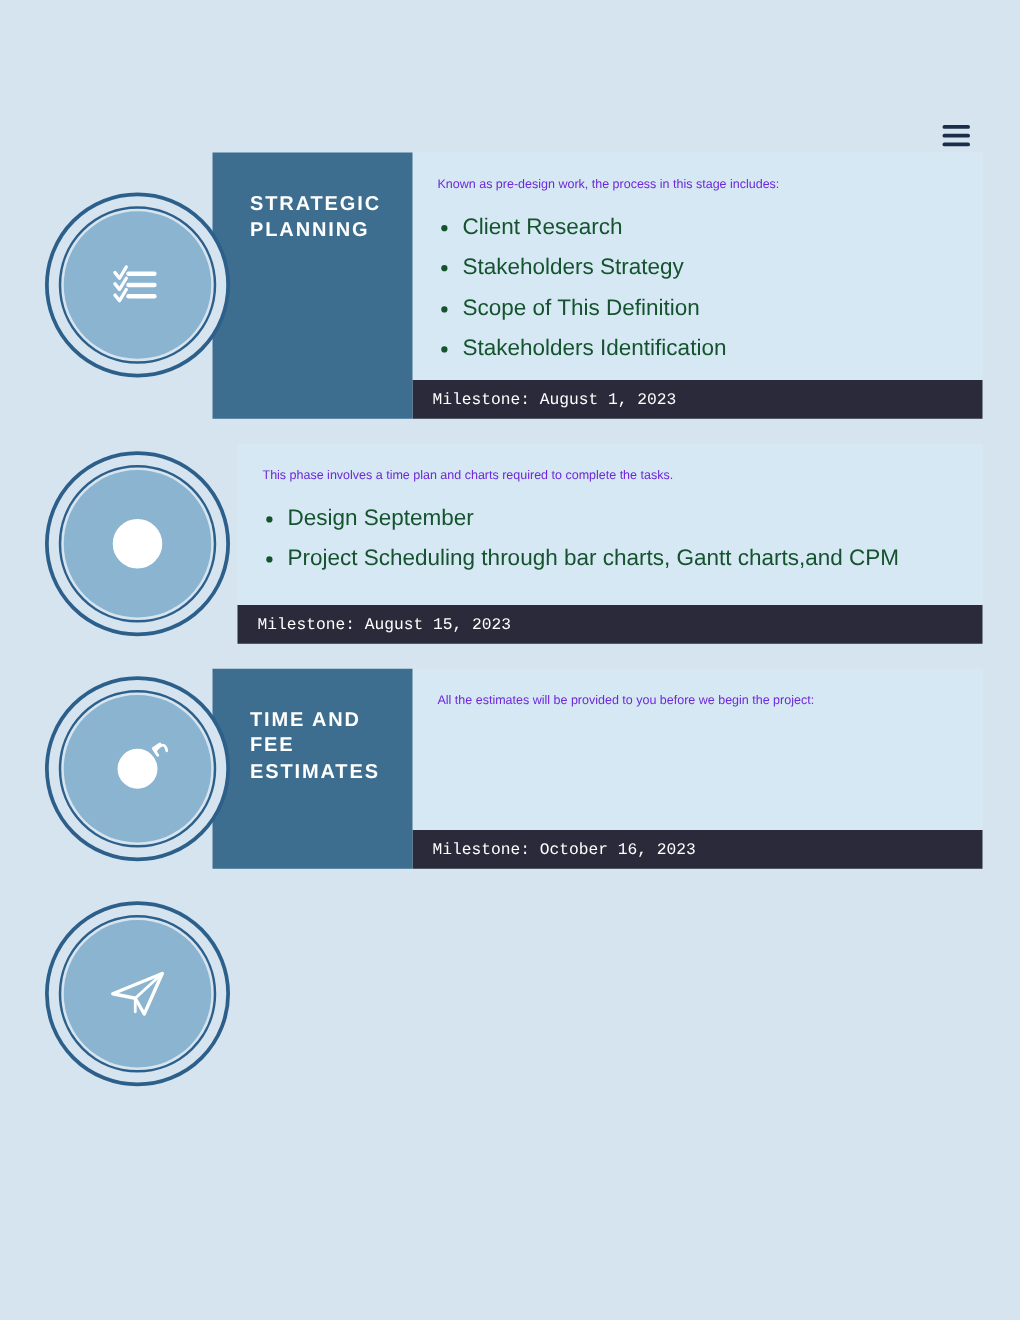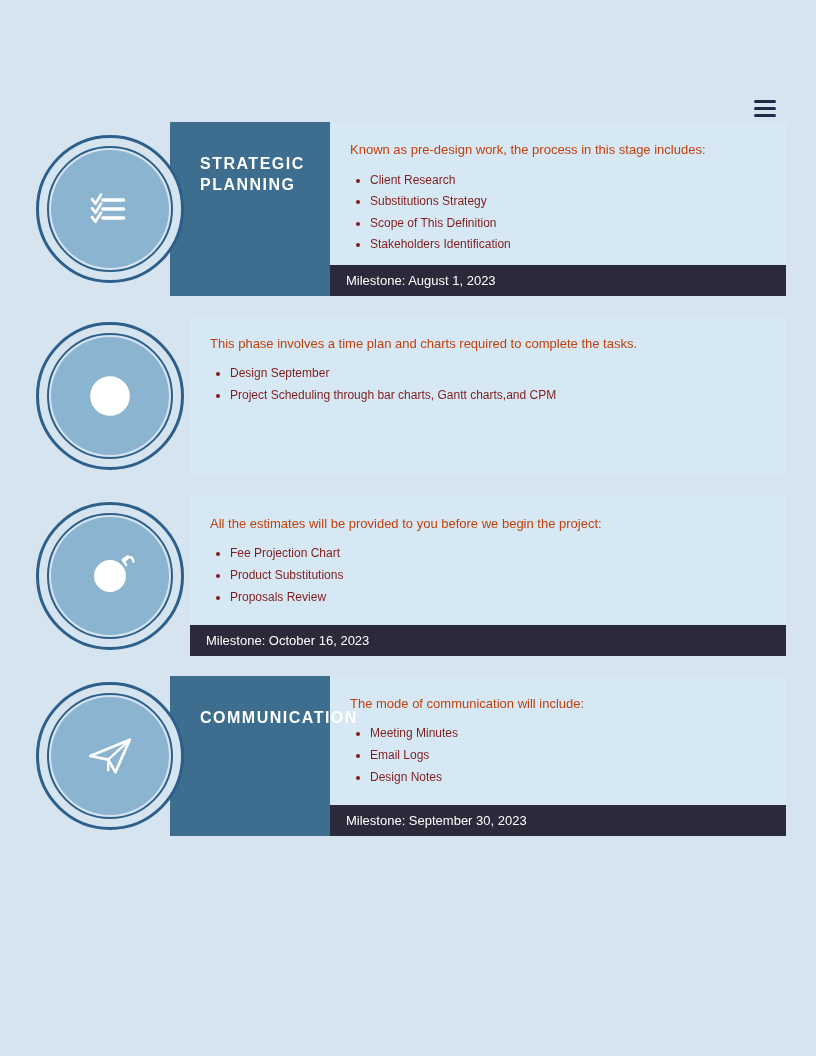--- a/index.html
+++ b/index.html
@@ -142,50 +142,51 @@
     .content-area {
       background: #d6e8f4;
       flex: 1;
       padding: 18px 20px 0 20px;
       position: relative;
       display: flex;
       flex-direction: column;
     }
 
     .content-description {
-      font-size: 13px;
-      color: #c2410c;
+      font-size: 10px;
+      color: #6d28d9;
       margin-bottom: 10px;
       line-height: 1.5;
     }
 
     .content-list {
       list-style: disc;
       padding-left: 20px;
-      font-size: 12px;
-      color: #7f1d1d;
+      font-size: 18px;
+      color: #14532d;
       line-height: 1.8;
     }
 
     .milestone-bar {
       background: #2a2a3a;
       color: white;
       font-size: 13px;
       padding: 8px 16px;
       margin-top: 14px;
       width: calc(100% + 0px);
       margin-left: -0px;
       align-self: stretch;
     }
 
     .milestone-bar-wrapper {
       position: absolute;
       bottom: 0;
       left: 0;
       right: 0;
+      font-family: Liberation Mono, monospace;
     }
 
     .milestone-text {
       color: white;
       font-size: 13px;
     }
 
     
     .content-area {
       padding-bottom: 40px;
@@ -242,21 +243,21 @@
         </div>
       </div>
     </div>
     <div class="label-area">
       <div class="section-label"><span>STRATEGIC</span><br><span>PLANNING</span></div>
     </div>
     <div class="content-area">
       <p class="content-description">Known as pre-design work, the process in this stage includes:</p>
       <ul class="content-list">
         <li>Client Research</li>
-          <li>Substitutions Strategy</li>
+          <li>Stakeholders Strategy</li>
           <li>Scope of This Definition</li>
           <li>Stakeholders Identification</li>
       </ul>
       <div class="milestone-bar-wrapper">
         <div class="milestone-bar">
           <span class="milestone-text">Milestone: August 1, 2023</span>
         </div>
       </div>
     </div>
   </div>
@@ -275,20 +276,25 @@
           </div>
         </div>
       </div>
     </div>
     <div class="content-area">
       <p class="content-description">This phase involves a time plan and charts required to complete the tasks.</p>
       <ul class="content-list">
         <li>Design September</li>
           <li>Project Scheduling through bar charts, Gantt charts,and CPM</li>
       </ul>
+      <div class="milestone-bar-wrapper">
+        <div class="milestone-bar">
+          <span class="milestone-text">Milestone: August 15, 2023</span>
+        </div>
+      </div>
     </div>
   </div>
     <div class="section-card">
     <div class="circle-container">
       <div class="outer-ring">
         <div class="outer-ring-inner">
           <div class="inner-circle">
             <svg class="icon-svg" viewBox="0 0 60 60" xmlns="http://www.w3.org/2000/svg">
 
     <circle cx="30" cy="30" r="16" stroke="white" stroke-width="3.5"></circle>
@@ -296,27 +302,25 @@
     <line x1="30" y1="22" x2="30" y2="24" stroke="white" stroke-width="2.5" stroke-linecap="round"></line>
     <line x1="30" y1="36" x2="30" y2="38" stroke="white" stroke-width="2.5" stroke-linecap="round"></line>
     <path d="M44 12 L50 8 M44 12 L48 18" stroke="white" stroke-width="2.5" stroke-linecap="round"></path>
     <path d="M46 14 Q54 4 56 14" stroke="white" stroke-width="2.5" fill="none" stroke-linecap="round"></path>
 
             </svg>
           </div>
         </div>
       </div>
     </div>
+    <div class="label-area">
+      <div class="section-label"><span>TIME AND FEE</span><br><span>ESTIMATES</span></div>
+    </div>
     <div class="content-area">
       <p class="content-description">All the estimates will be provided to you before we begin the project:</p>
-      <ul class="content-list">
-        <li>Fee Projection Chart</li>
-          <li>Product Substitutions</li>
-          <li>Proposals Review</li>
-      </ul>
       <div class="milestone-bar-wrapper">
         <div class="milestone-bar">
           <span class="milestone-text">Milestone: October 16, 2023</span>
         </div>
       </div>
     </div>
   </div>
     <div class="section-card">
     <div class="circle-container">
       <div class="outer-ring">
@@ -326,30 +330,14 @@
 
     <path d="M8 30 L52 12 L36 48 L28 34 Z" stroke="white" stroke-width="3" fill="none" stroke-linejoin="round"></path>
     <line x1="28" y1="34" x2="52" y2="12" stroke="white" stroke-width="2.5" stroke-linecap="round"></line>
     <line x1="28" y1="34" x2="28" y2="46" stroke="white" stroke-width="2.5" stroke-linecap="round"></line>
 
             </svg>
           </div>
         </div>
       </div>
     </div>
-    <div class="label-area">
-      <div class="section-label"><span>COMMUNICATION</span></div>
-    </div>
-    <div class="content-area">
-      <p class="content-description">The mode of communication will include:</p>
-      <ul class="content-list">
-        <li>Meeting Minutes</li>
-          <li>Email Logs</li>
-          <li>Design Notes</li>
-      </ul>
-      <div class="milestone-bar-wrapper">
-        <div class="milestone-bar">
-          <span class="milestone-text">Milestone: September 30, 2023</span>
-        </div>
-      </div>
-    </div>
   </div>
   </div>
 
 </body></html>

